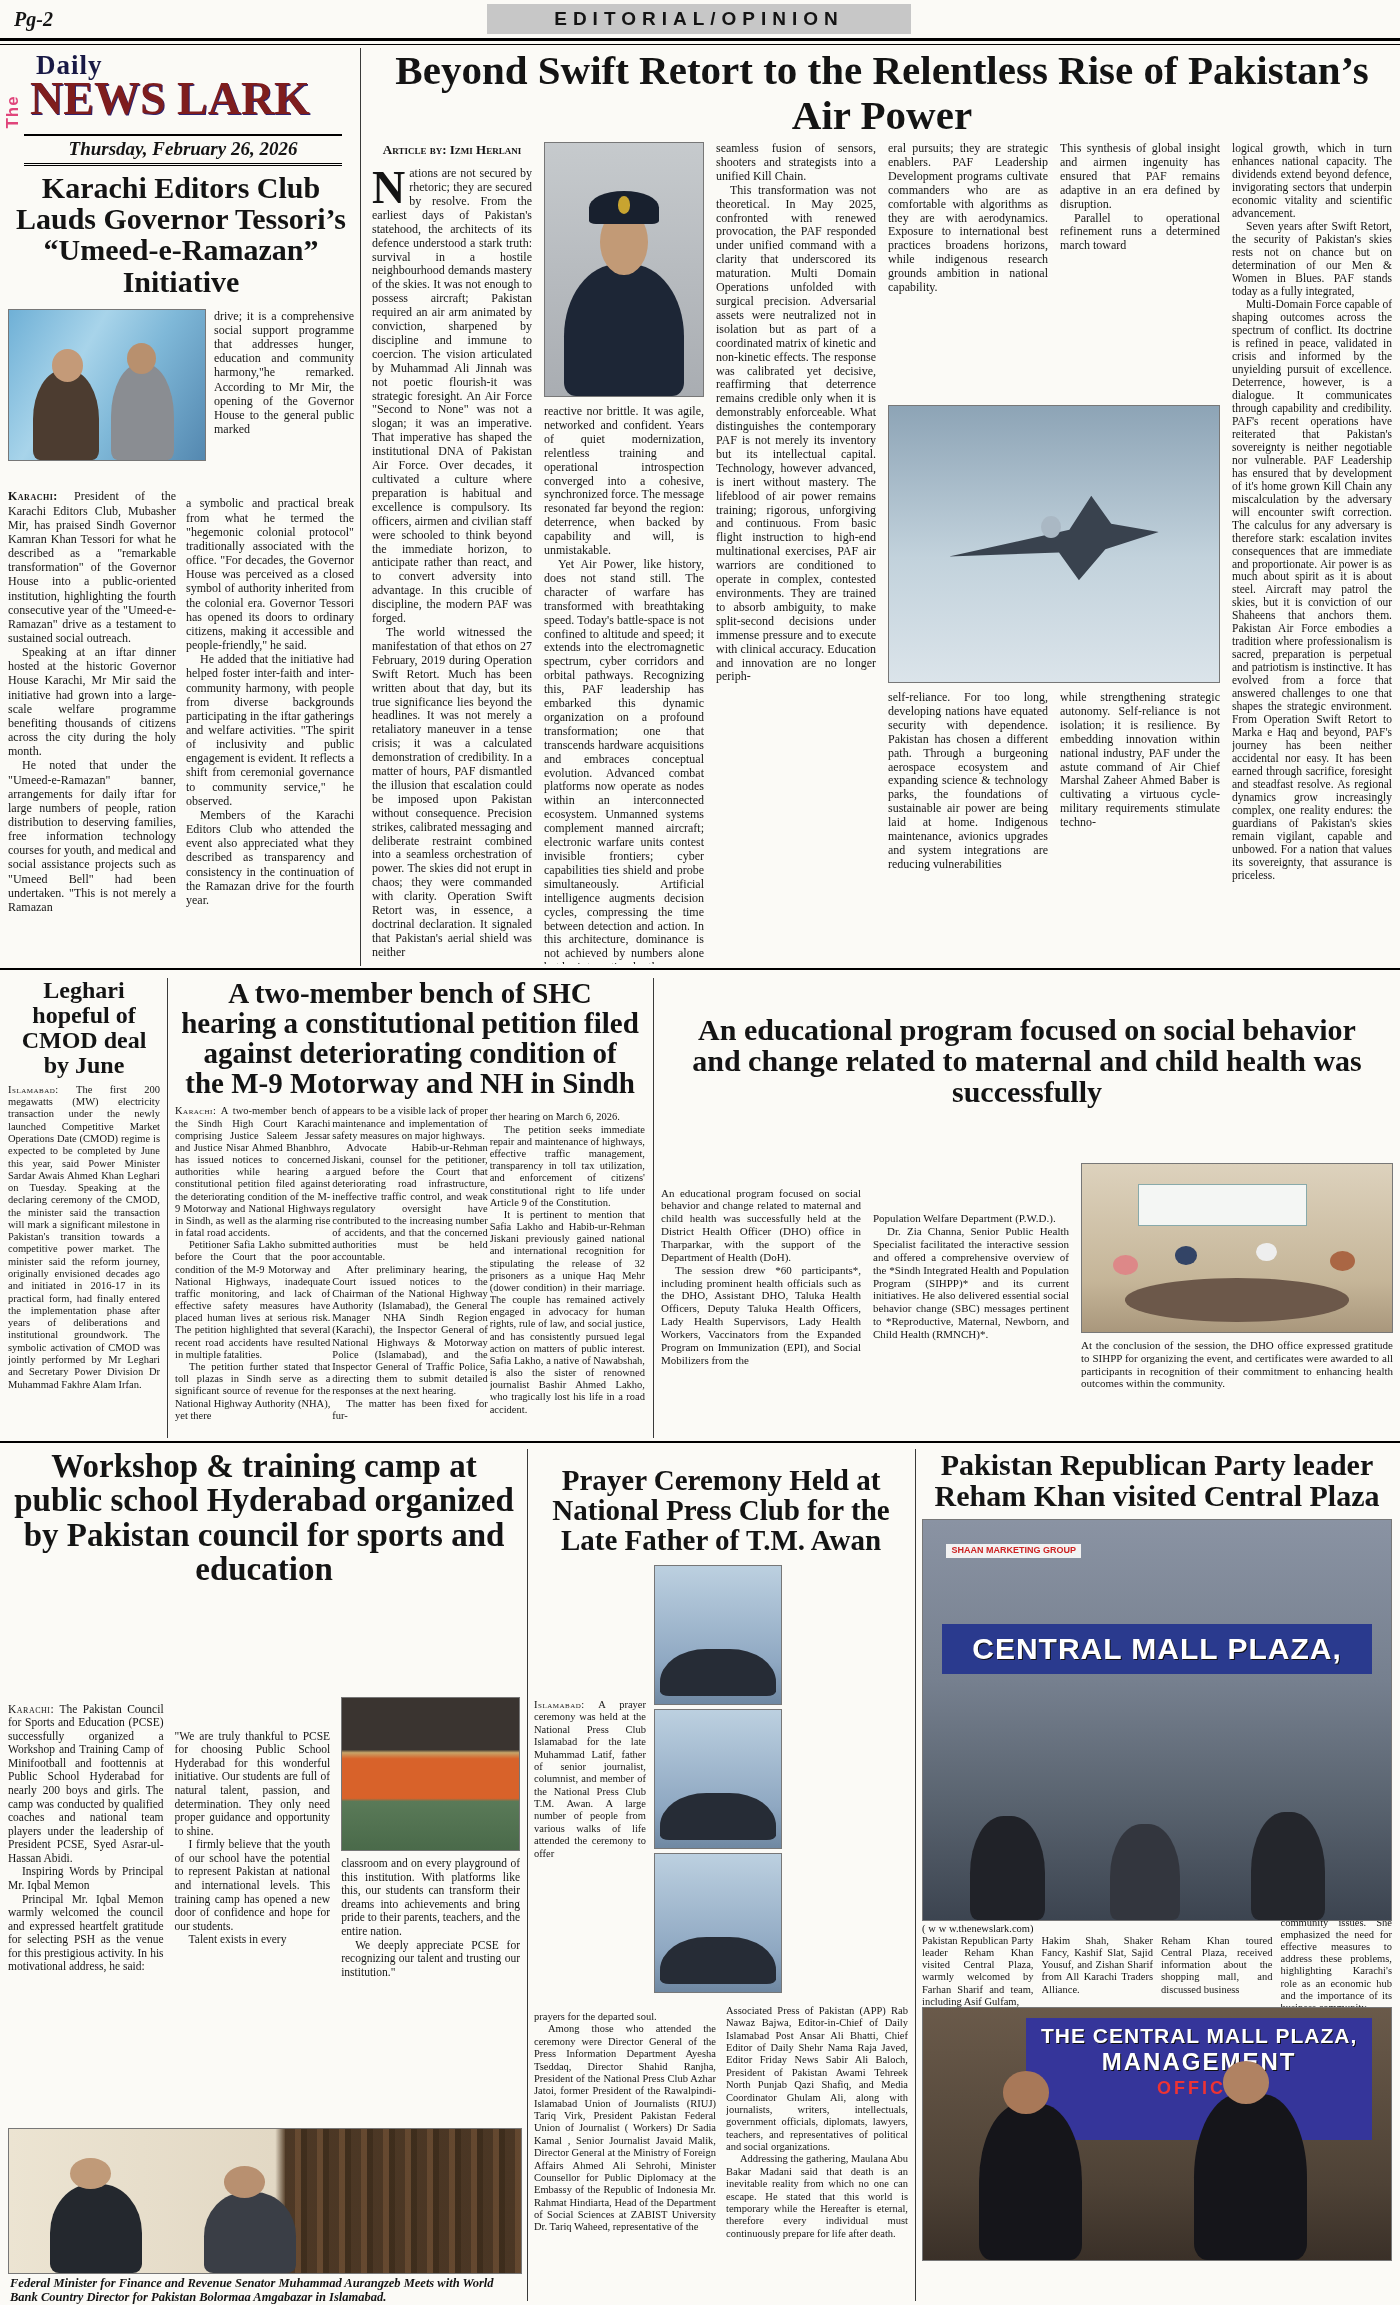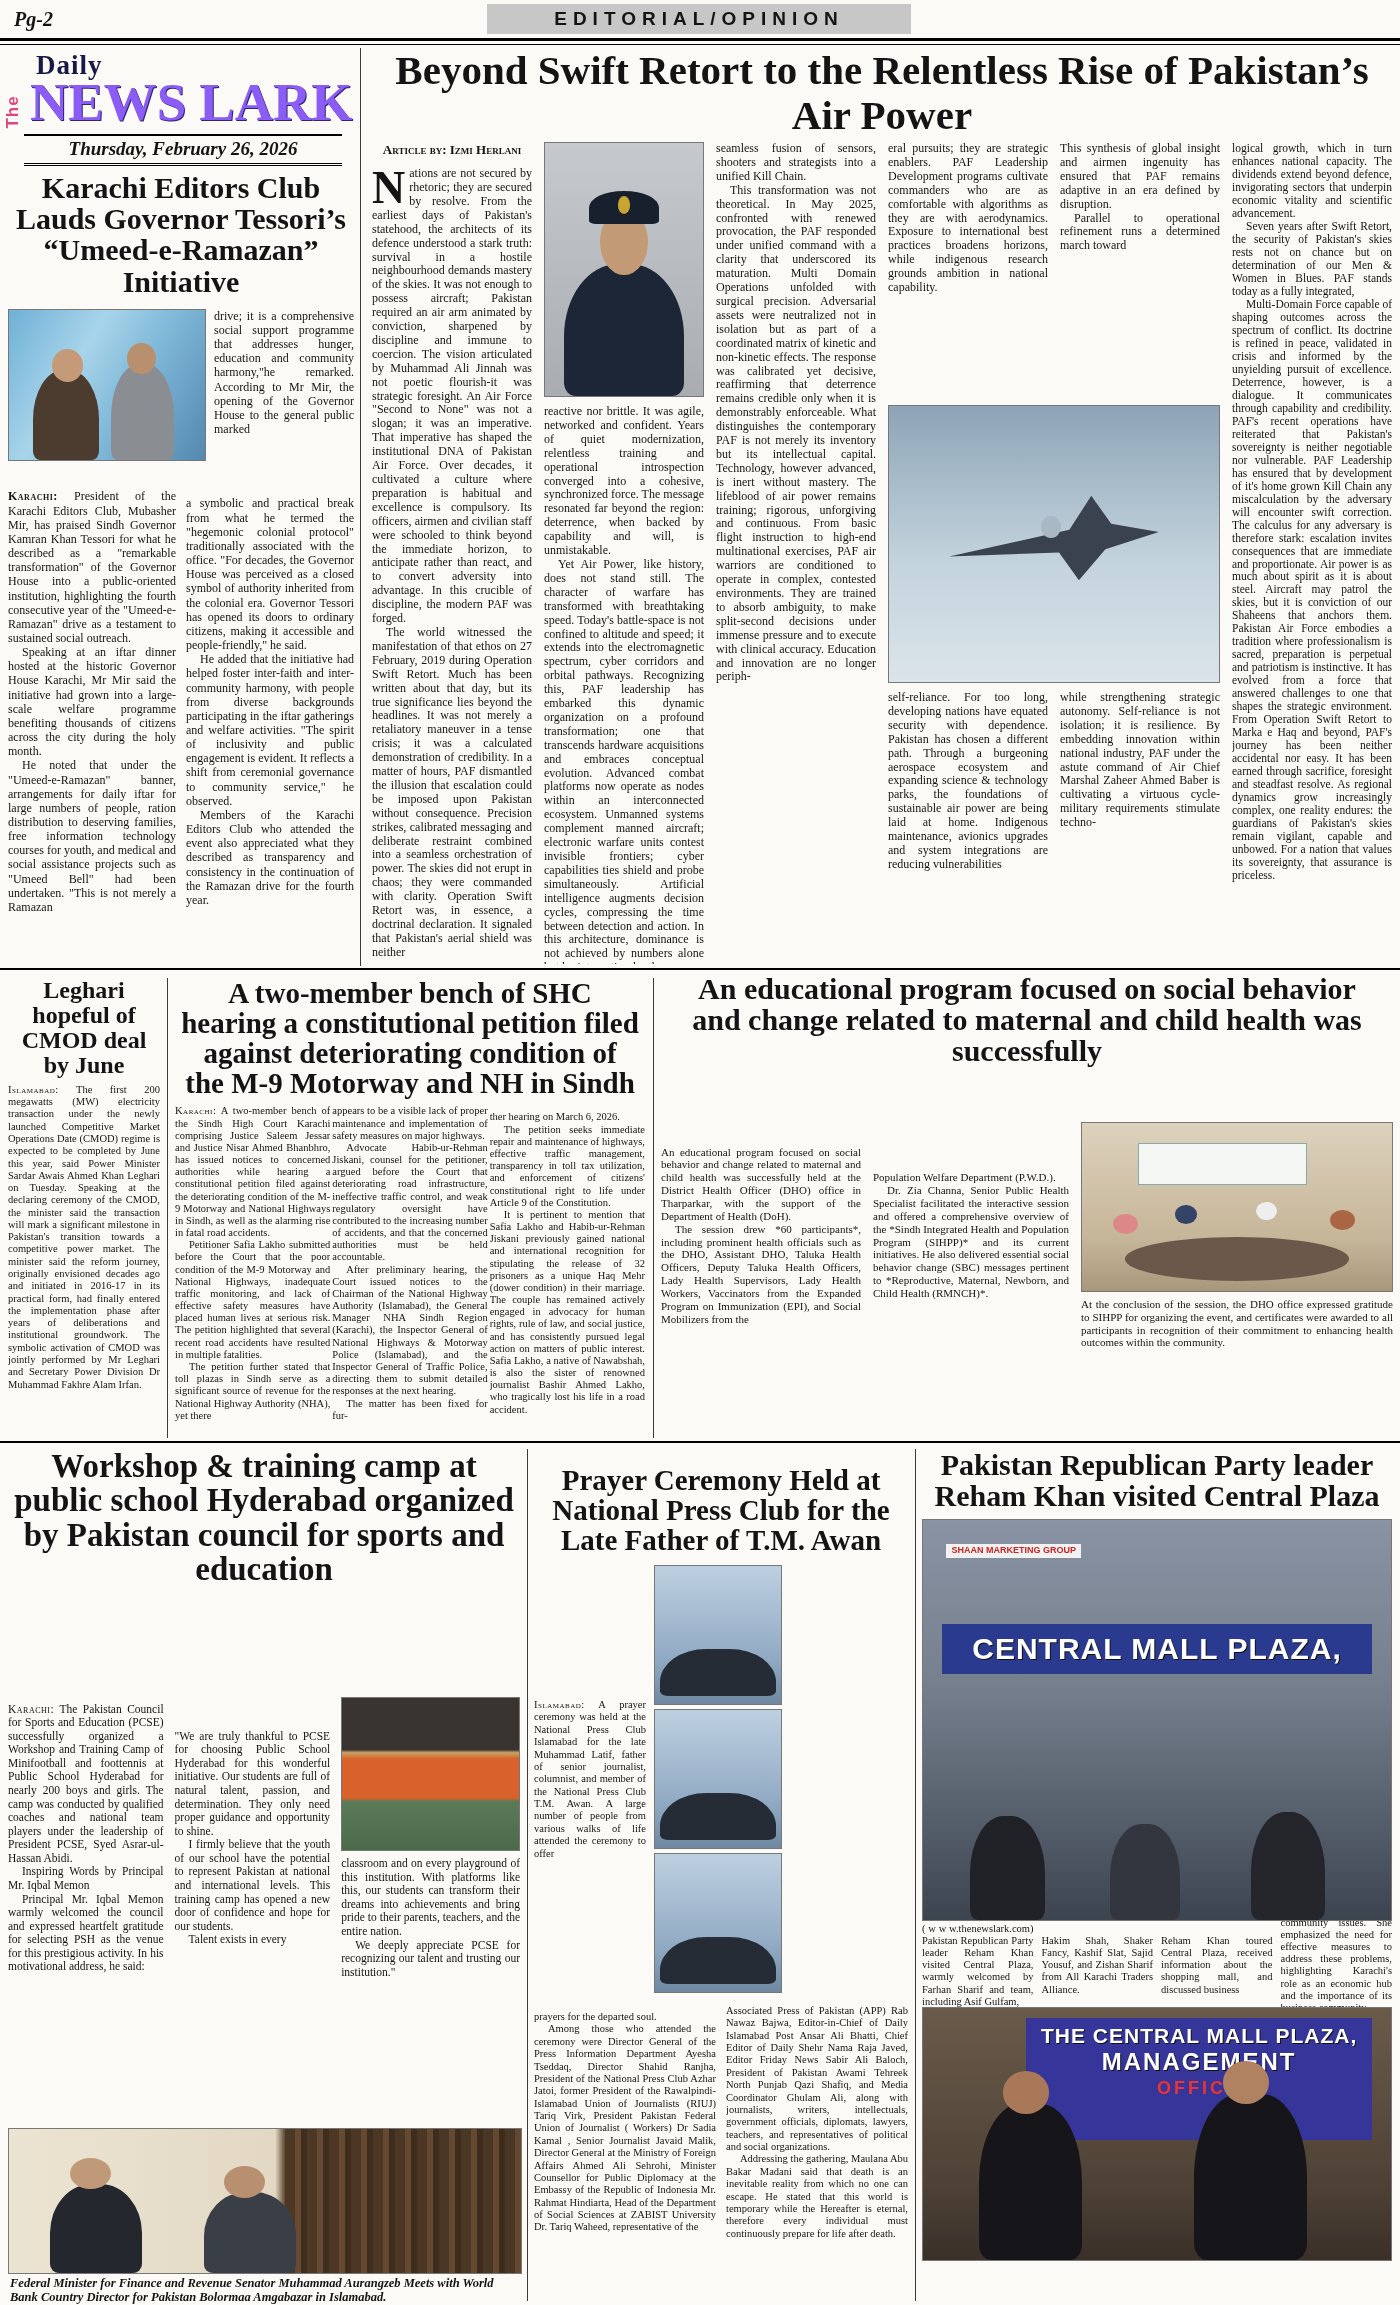--- a/index.html
+++ b/index.html
@@ -9,21 +9,21 @@
   .pg{position:absolute;left:14px;top:8px;font-size:20px;font-weight:bold;font-style:italic;}
   .section-banner{position:absolute;left:487px;top:4px;width:424px;height:30px;background:#c7c7c7;
         font-family:"Liberation Sans",sans-serif;font-weight:bold;font-size:19px;letter-spacing:6px;
         display:flex;align-items:center;justify-content:center;}
   .top-rule{position:absolute;left:0;top:38px;width:1400px;height:3px;border-top:3px solid #000;border-bottom:1px solid #000;}
   
   .masthead{position:absolute;left:10px;top:50px;width:345px;height:118px;}
   .mh-daily{position:absolute;left:26px;top:0;font-size:27px;font-weight:bold;color:#191945;letter-spacing:1px;}
   .mh-the{position:absolute;left:-14px;top:52px;font-family:"Liberation Sans",sans-serif;font-weight:bold;
         font-size:17px;color:#e0457b;transform:rotate(-90deg);letter-spacing:1px;}
-  .mh-title{position:absolute;left:20px;top:22px;font-size:53px;font-weight:bold;color:#8b5cf6;
+  .mh-title{position:absolute;left:20px;top:22px;font-size:46px;font-weight:bold;color:#7f1d1d;
         letter-spacing:0px;text-shadow:1px 1px 0 #2e2470;}
   .mh-date{position:absolute;left:14px;top:84px;width:318px;text-align:center;font-size:19px;font-weight:bold;
         font-style:italic;border-top:2px solid #000;border-bottom:3px double #000;padding:2px 0 3px;}
   
   .vrule{position:absolute;width:1px;background:#3a3a3a;}
   .hrule{position:absolute;height:2px;background:#000;}
   
   .hl{font-weight:bold;text-align:center;line-height:1.04;margin:0;}
   .main-headline{position:absolute;left:372px;top:48px;width:1020px;font-size:41px;font-weight:bold;
         text-align:center;line-height:1.1;margin:0;}
@@ -199,21 +199,21 @@
         <p>The matter has been fixed for fur-</p>
       </div>
       <div class="bt" style="font-size:10.5px;line-height:1.16;flex:1">
         <p>ther hearing on March 6, 2026.</p>
         <p>The petition seeks immediate repair and maintenance of highways, effective traffic management, transparency in toll tax utilization, and enforcement of citizens' constitutional right to life under Article 9 of the Constitution.</p>
         <p>It is pertinent to mention that Safia Lakho and Habib-ur-Rehman Jiskani previously gained national and international recognition for stipulating the release of 32 prisoners as a unique Haq Mehr (dower condition) in their marriage. The couple has remained actively engaged in advocacy for human rights, rule of law, and social justice, and has consistently pursued legal action on matters of public interest. Safia Lakho, a native of Nawabshah, is also the sister of renowned journalist Bashir Ahmed Lakho, who tragically lost his life in a road accident.</p>
       </div>
     </div>
   </article>
 
-  <article style="left:661px;top:973px;width:732px;height:462px;overflow:hidden">
+  <article style="left:661px;top:1014px;width:732px;height:462px;overflow:hidden">
     <h2 class="hl" style="font-size:30px;margin:0 10px 10px">An educational program focused on social behavior and change related to maternal and child health was successfully</h2>
     <div class="cols" style="gap:12px;height:318px">
       <div class="bt" style="font-size:11px;line-height:1.17;width:200px;flex:none">
         <p>An educational program focused on social behavior and change related to maternal and child health was successfully held at the District Health Officer (DHO) office in Tharparkar, with the support of the Department of Health (DoH).</p>
         <p>The session drew *60 participants*, including prominent health officials such as the DHO, Assistant DHO, Taluka Health Officers, Deputy Taluka Health Officers, Lady Health Supervisors, Lady Health Workers, Vaccinators from the Expanded Program on Immunization (EPI), and Social Mobilizers from the</p>
       </div>
       <div class="bt" style="font-size:11px;line-height:1.17;width:196px;flex:none">
         <p>Population Welfare Department (P.W.D.).</p>
         <p>Dr. Zia Channa, Senior Public Health Specialist facilitated the interactive session and offered a comprehensive overview of the *Sindh Integrated Health and Population Program (SIHPP)* and its current initiatives. He also delivered essential social behavior change (SBC) messages pertinent to *Reproductive, Maternal, Newborn, and Child Health (RMNCH)*.</p>
       </div>

